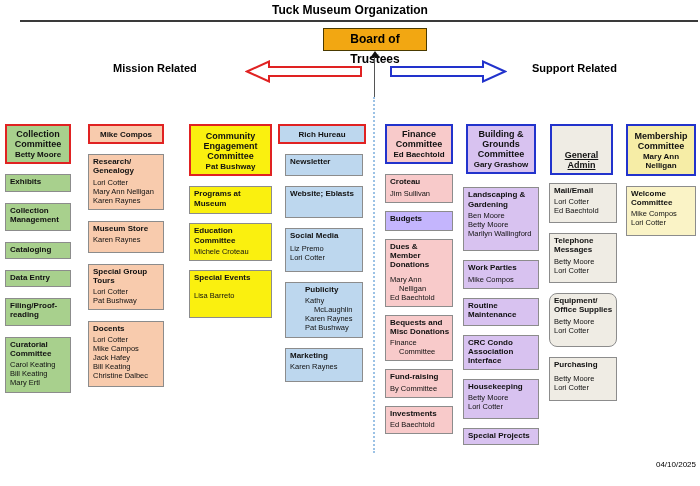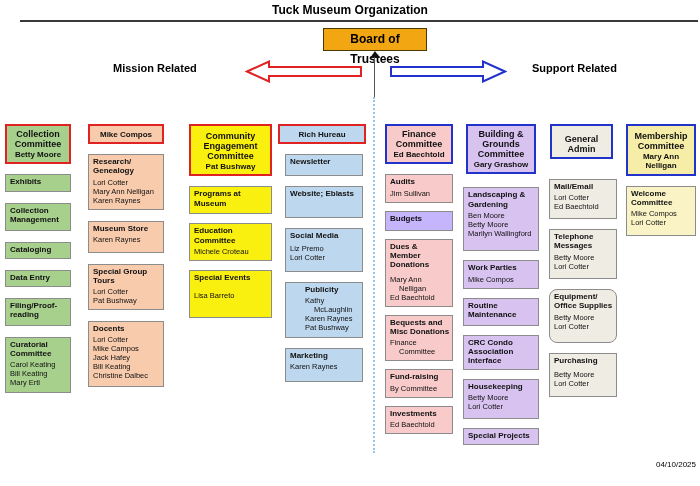--- a/index.html
+++ b/index.html
@@ -84,21 +84,21 @@
   .col-4 .box:nth-child(3){min-height:20px;}
   .col-4 .box:nth-child(4) .names{margin-top:6px;}
   .col-4 .box:nth-child(7){min-height:28px;}
   .col-5 .hdr{margin:0 3px 13px 3px;}
   .col-5 .box{margin-bottom:9px;}
   .col-5 .box:nth-child(2){min-height:64px;}
   .col-5 .box:nth-child(3){min-height:27px;}
   .col-5 .box:nth-child(4){min-height:28px;}
   .col-5 .box:nth-child(6){min-height:40px;}
   .col-5 .box:nth-child(7){min-height:17px;}
-  .col-6 .hdr{margin:0 4px 20px 1px;min-height:32px;padding-top:8px;}
+  .col-6 .hdr{margin:0 4px 8px 1px;min-height:32px;padding-top:24px;text-decoration:underline;}
   .col-6 .box{margin-bottom:10px;}
   .col-6 .box:nth-child(2){min-height:40px;}
   .col-6 .box:nth-child(3){min-height:50px;}
   .col-6 .box:nth-child(4){min-height:54px;border-radius:8px;}
   .col-6 .box:nth-child(5){min-height:44px;}
   .col-6 .box:nth-child(5) .names{margin-top:5px;}
   .col-7 .hdr{min-height:52px;padding-top:5px;}
   .col-7 .box:nth-child(2){min-height:50px;}
 </style>
 </head>
@@ -242,21 +242,21 @@
             <div class="name">Karen Raynes</div>
           </div>
         </div>
       </div>
       <div class="col col-4">
         <div class="hdr" style="background: rgb(248, 202, 202); border-color: rgb(34, 51, 204);">
           <div class="hdr-title">Finance Committee</div>
           <div class="hdr-lead">Ed Baechtold</div>
         </div>
         <div class="box" style="background: rgb(248, 202, 202);">
-          <div class="box-title">Audits</div>
+          <div class="box-title">Croteau</div>
           <div class="names">
             <div class="name">Jim Sullivan</div>
           </div>
         </div>
         <div class="box" style="background: #c4b5fd;">
           <div class="box-title">Budgets</div>
         </div>
         <div class="box" style="background: rgb(248, 202, 202);">
           <div class="box-title">Dues &amp; Member Donations</div>
           <div class="names">

